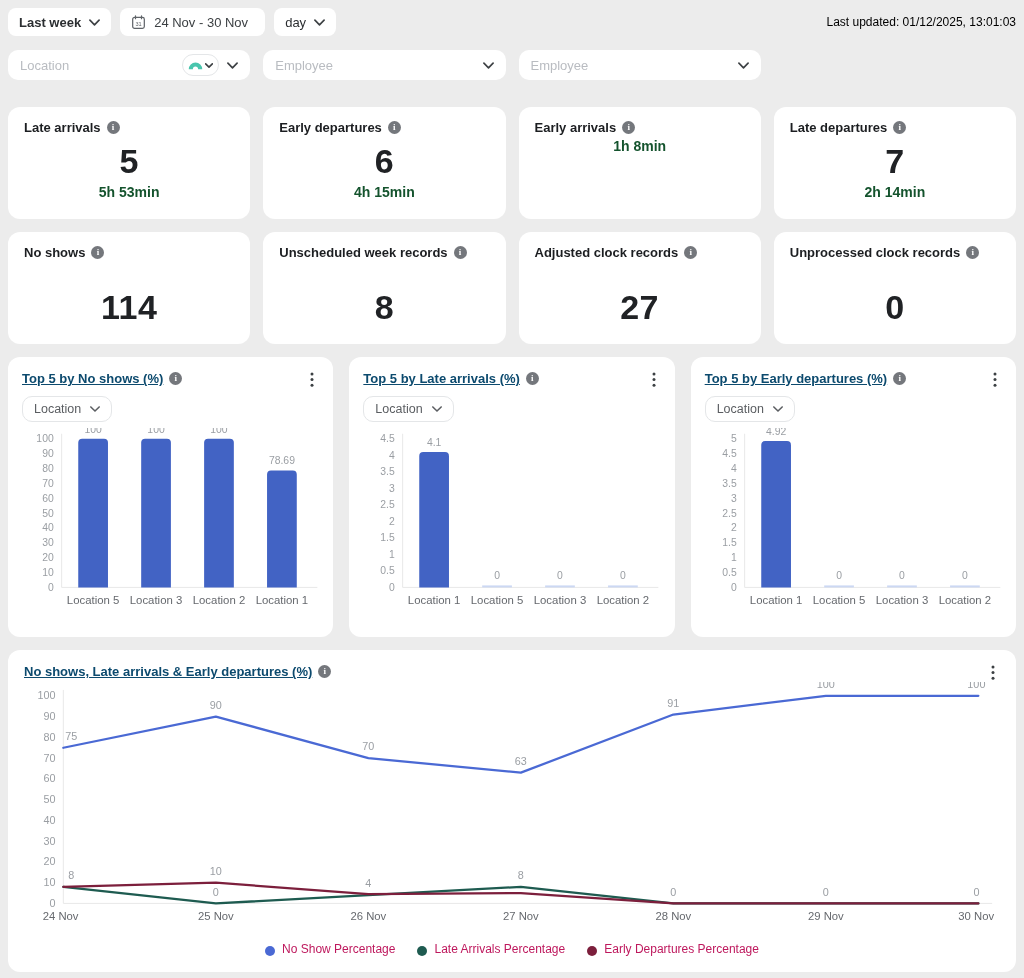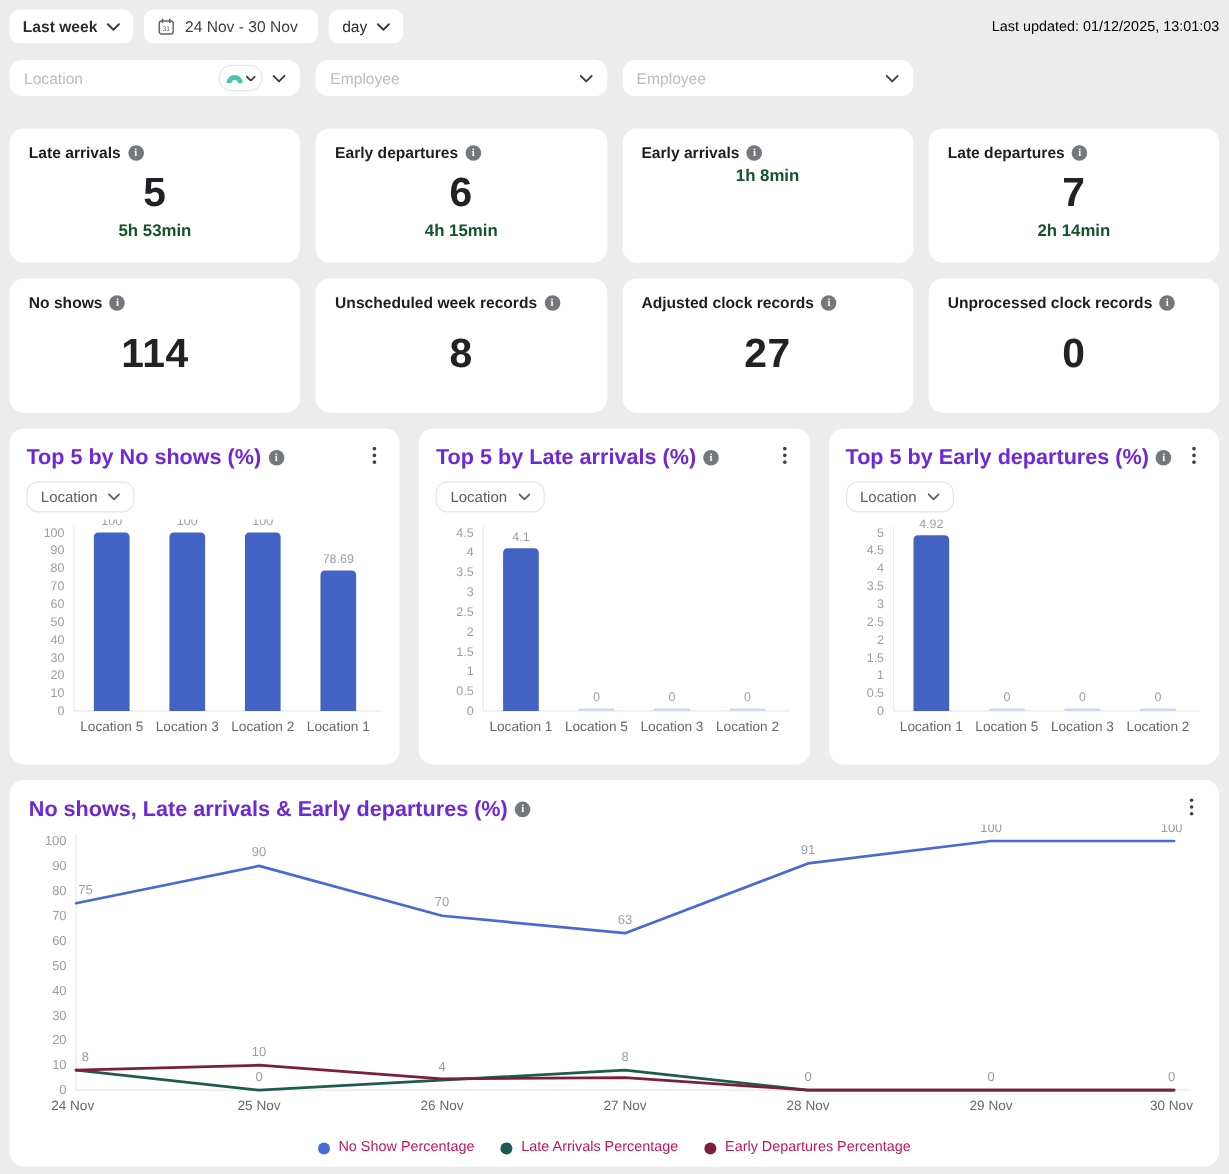--- a/index.html
+++ b/index.html
@@ -45,29 +45,29 @@
   .card { background:#fff; border-radius:12px; }
   .kpi { height:112px; padding:13px 16px; display:flex; flex-direction:column; }
   .kpi-head { display:flex; align-items:center; gap:6px; }
   .kpi-label { font-size:13px; font-weight:700; color:#1c1e21; }
   .info {
     width:13px; height:13px; border-radius:50%; background:#74777c; color:#fff;
     font-size:9px; font-weight:700; line-height:13px; text-align:center;
     font-family:"Liberation Serif", serif; flex:none;
   }
   .kpi-value { text-align:center; font-size:34px; font-weight:700; color:#202225; margin-top:7px; letter-spacing:.5px; }
-  .kpi-value.center-only { margin-top:16px; }
+  .kpi-value.center-only { margin-top:28px; }
   .kpi-duration { text-align:center; font-size:14px; font-weight:700; color:#14532d; margin-top:3px; }
 
   
   .charts3 { display:grid; grid-template-columns:repeat(3,1fr); gap:16px; margin-bottom:13px; }
   .chart-card { height:280px; padding:14px 14px 8px 14px; }
   .chart-head { display:flex; align-items:flex-start; }
   .chart-title-wrap { display:flex; align-items:center; gap:6px; flex:1; }
-  .chart-title { font-size:18px; font-weight:700; color:#6d28d9; }
+  .chart-title { font-size:13px; font-weight:700; color:#0c4a6e;text-decoration:underline; }
   .kebab { width:14px; height:16px; cursor:pointer; flex:none; padding-top:1px; }
   .loc-pill {
     margin-top:9px; display:inline-flex; align-items:center; gap:9px;
     border:1px solid #e4e6e8; border-radius:10px; padding:5px 11px;
     font-size:12.5px; color:#5a5d61; cursor:pointer; background:#fff;
   }
   .loc-pill .chev { width:10px; height:6px; color:#5a5d61; }
   svg text { font-family:"Liberation Sans", sans-serif; }
   .tick { fill:#9a9ea3; font-size:10.5px; }
   .val  { fill:#9a9ea3; font-size:10.5px; }

